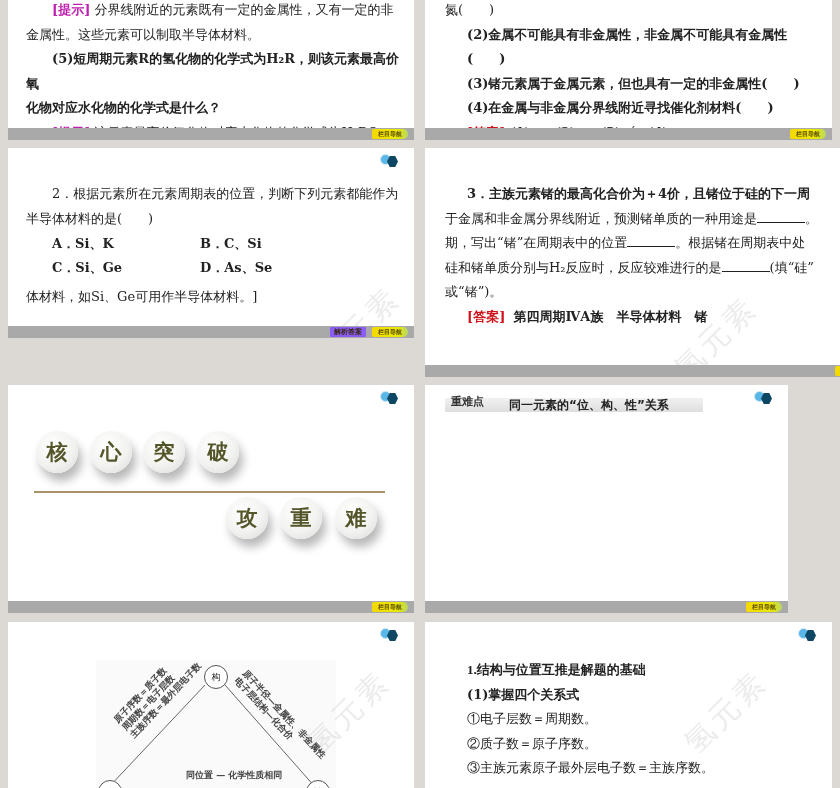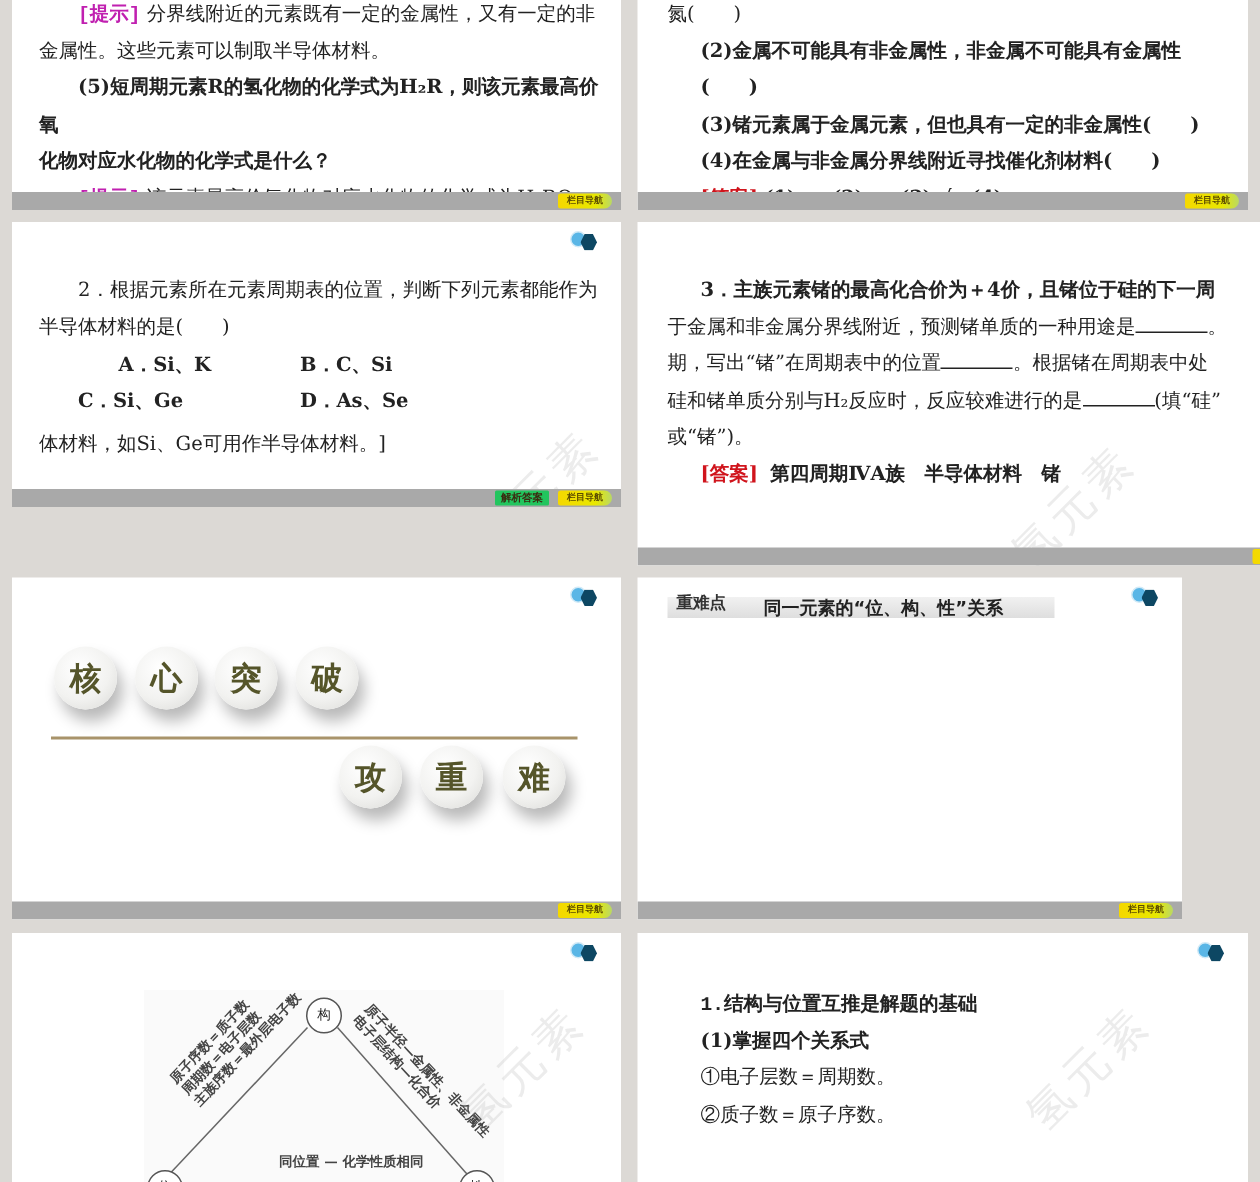--- a/index.html
+++ b/index.html
@@ -19,38 +19,38 @@
   .nav-btn {
     position:absolute; right:6px; top:1px; height:10px; width:36px;
     background:linear-gradient(90deg,#f5d800,#e8e800 70%,#b9d866);
     border-radius:2px 6px 6px 2px;
     font-size:6px; line-height:10px; text-align:center; color:#5a4a00;
     font-family:"DejaVu Sans", sans-serif; font-weight:bold;
     cursor:pointer;
   }
   .ans-btn {
     position:absolute; right:48px; top:1px; height:10px; width:36px;
-    background:#22c55e; border-radius:1px;
+    background:#8b5cf6; border-radius:1px;
     font-size:7px; line-height:10px; text-align:center; color:#3b2a10;
     font-family:"DejaVu Sans", sans-serif; font-weight:bold; cursor:pointer;
   }
   .logo {
     position:absolute; right:12px; top:4px; width:22px; height:16px;
   }
   .logo .c1 {
     position:absolute; left:0; top:2px; width:9px; height:9px; border-radius:50%;
     background:#5ab6e6; border:1px solid #d2eaf7;
   }
   .logo .c2 {
     position:absolute; left:7px; top:4px; width:11px; height:11px;
     background:#0d4763;
     clip-path:polygon(25% 0,75% 0,100% 50%,75% 100%,25% 100%,0 50%);
   }
   .txt { position:absolute; font-size:13px; line-height:24.5px; }
-  .tip { color:#c020b0; font-weight:bold;font-family:Liberation Mono, monospace; }
+  .tip { color:#c020b0; font-weight:bold; }
   .ans { color:#d0141c; font-weight:bold; }
   .b { font-weight:bold; }
   .blank { display:inline-block; width:48px; border-bottom:1px solid #222; height:12px; }
   .watermark {
     position:absolute; font-size:30px; color:rgba(170,170,170,0.22);
     transform:rotate(-45deg); font-family:"DejaVu Sans", sans-serif; pointer-events:none;
     letter-spacing:4px;
   }
   .circle-char {
     position:absolute; width:42px; height:42px; border-radius:50%;
@@ -118,21 +118,21 @@
 
 <div class="slide" style="left:8px; top:148px; width:406px; height:190px;">
   <div class="logo">
       <div class="c1"></div>
       <div class="c2"></div>
     </div>
   <div class="txt" style="left:18px; top:34px; width:382px;">
     <div style="text-indent:26px;">2．根据元素所在元素周期表的位置，判断下列元素都能作为</div>
     <div>半导体材料的是(　　)</div>
   </div>
-  <div class="txt b" style="left:44px; top:84px;margin-left:27px;">A．Si、K</div>
+  <div class="txt b" style="left:44px; top:84px;">A．Si、K</div>
   <div class="txt b" style="left:192px; top:84px;">B．C、Si</div>
   <div class="txt b" style="left:44px; top:108px;">C．Si、Ge</div>
   <div class="txt b" style="left:192px; top:108px;">D．As、Se</div>
   <div class="txt" style="left:18px; top:137px; width:382px;">
     <div>体材料，如Si、Ge可用作半导体材料。]</div>
   </div>
   <div class="watermark" style="left:300px; top:160px;">氢元素</div>
   <div class="footer">
     <div class="ans-btn">解析答案</div>
     <div class="nav-btn">栏目导航</div>
@@ -218,19 +218,20 @@
   <div class="diag-text" style="left:178px; top:148px;">同位置 — 化学性质相同</div>
   <div class="watermark" style="left:290px; top:70px;">氢元素</div>
 </div>
 
 <div class="slide" style="left:425px; top:622px; width:407px; height:180px;">
   <div class="logo">
       <div class="c1"></div>
       <div class="c2"></div>
     </div>
   <div class="txt" style="left:42px; top:36px; width:360px;">
-    <div class="b" style="font-family:Liberation Mono, monospace;">1.结构与位置互推是解题的基础</div>
+    <div class="b" style="font-family:Liberation Serif, serif;">1.结构与位置互推是解题的基础</div>
     <div class="b">(1)掌握四个关系式</div>
     <div>①电子层数＝周期数。</div>
     <div>②质子数＝原子序数。</div>
+    <div>③主族元素原子最外层电子数＝主族序数。</div>
   </div>
   <div class="watermark" style="left:250px; top:70px;">氢元素</div>
 </div>
 
 </body></html>

